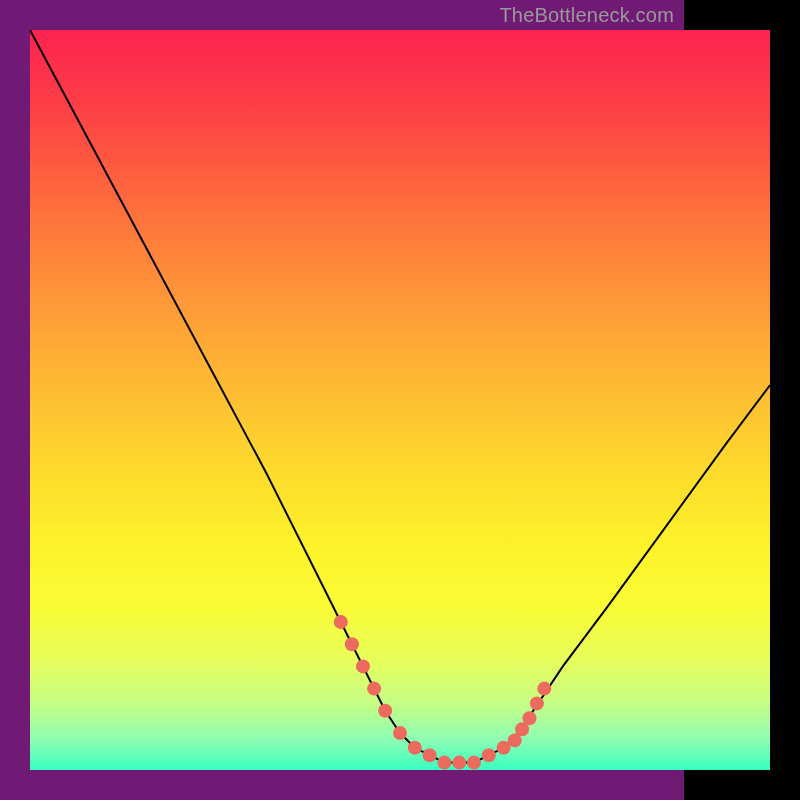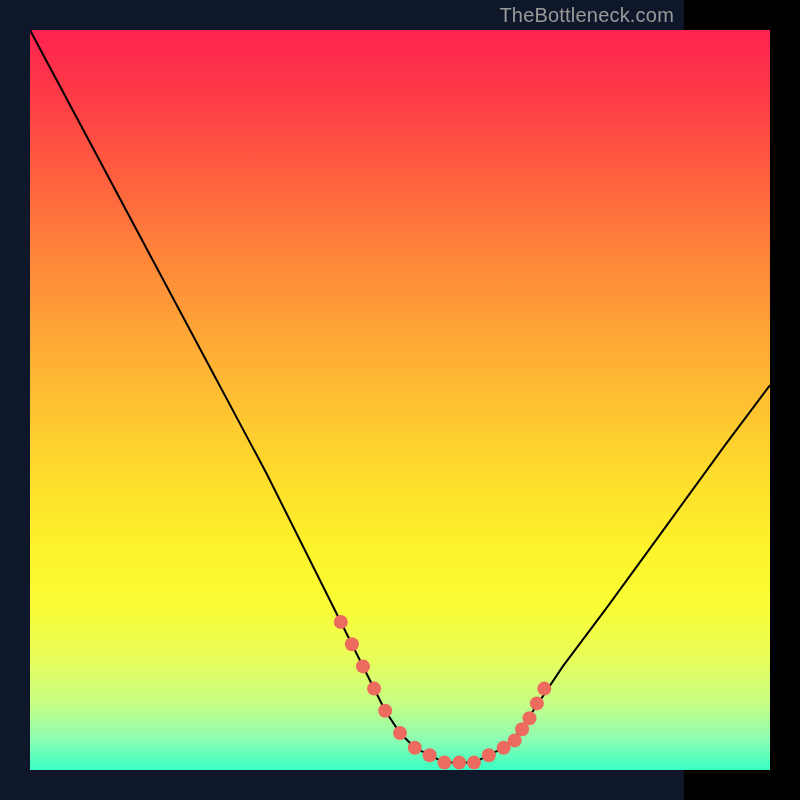--- a/index.html
+++ b/index.html
@@ -8,21 +8,21 @@
     width: 800px;
     height: 800px;
     background: #000;
     overflow: hidden;
     font-family: Arial, Helvetica, sans-serif;
   }
   .outer {
     position: relative;
     width: 684px;
     height: 800px;
-    background: #0f172a;
+    background: #701a75;
   }
   .watermark {
     position: absolute;
     top: 4px;
     right: 10px;
     color: #9a9a9a;
     font-size: 20px;
     font-weight: 500;
     letter-spacing: 0.2px;
     z-index: 10;

